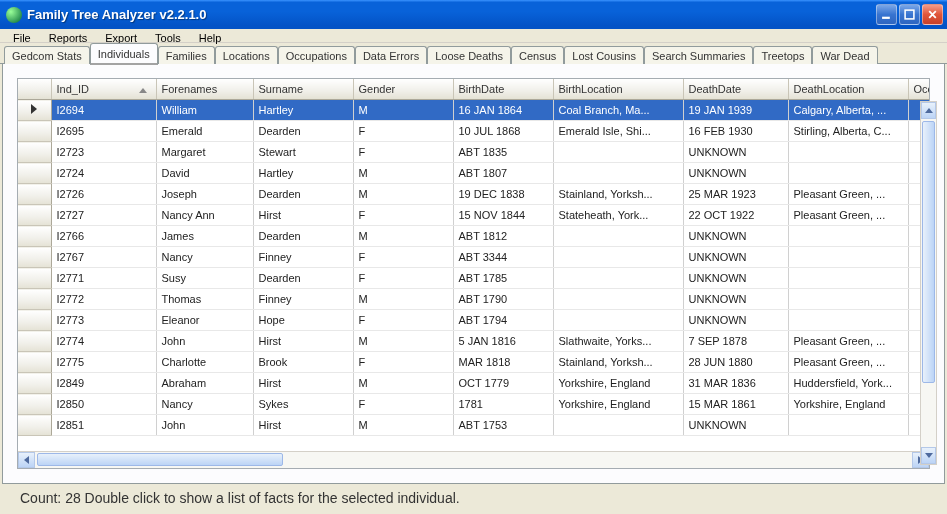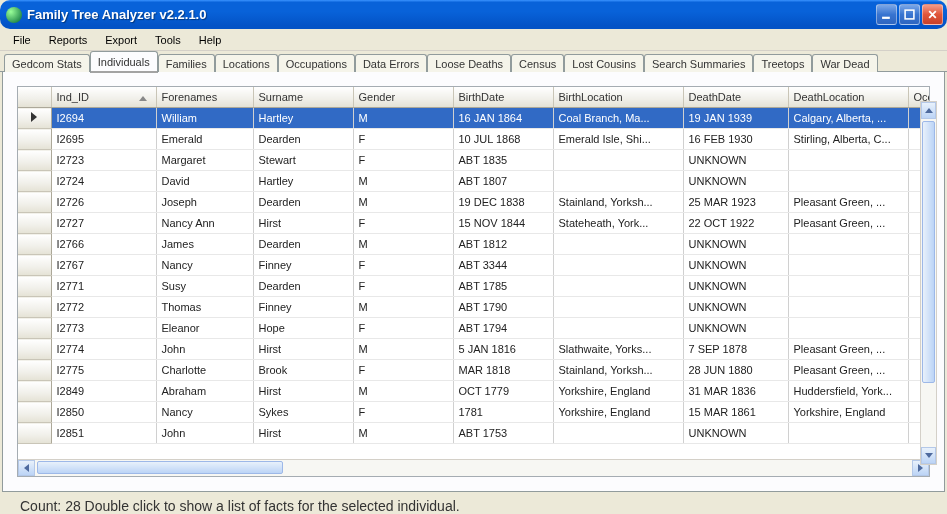--- a/index.html
+++ b/index.html
@@ -15,21 +15,20 @@
   .titlebar {
     height: 29px;
     background: linear-gradient(to bottom, #3a93ff 0%, #0862d9 8%, #0862d9 40%, #0353c6 88%, #0353c6 100%);
     display: flex;
     align-items: center;
     padding: 0 4px 0 6px;
     color: white;
     font-weight: bold;
     font-size: 13px;
     position: relative;
-    border-radius: 10px;
   }
   .titlebar .icon {
     width: 16px; height: 16px;
     background: radial-gradient(circle at 30% 30%, #9f9, #063);
     border-radius: 50%;
     margin-right: 5px;
   }
   .titlebar .title { flex: 1; text-shadow: 1px 1px 1px rgba(0,0,0,.4); }
   .win-btns { display: flex; gap: 2px; }
   .win-btn {
@@ -44,24 +43,23 @@
     cursor: pointer;
   }
   .win-btn.min, .win-btn.max {
     background: linear-gradient(to bottom,#7ba7e8,#3874d0 50%,#2f66c0);
   }
   .win-btn.close {
     background: linear-gradient(to bottom,#f39b89,#e0563a 50%,#c8412a);
   }
   .win-btn svg { width: 11px; height: 11px; }
   .menubar {
-    height: 22px;
+    height: 14px;
     background: #ece9d8;
     display: flex;
-    align-items: center;
     padding: 0 4px;
     border-bottom: 1px solid #d4d0c8;
   }
   .menubar span {
     padding: 3px 9px;
     cursor: default;
   }
   .tabstrip {
     display: flex;
     padding: 3px 16px 0 4px;

